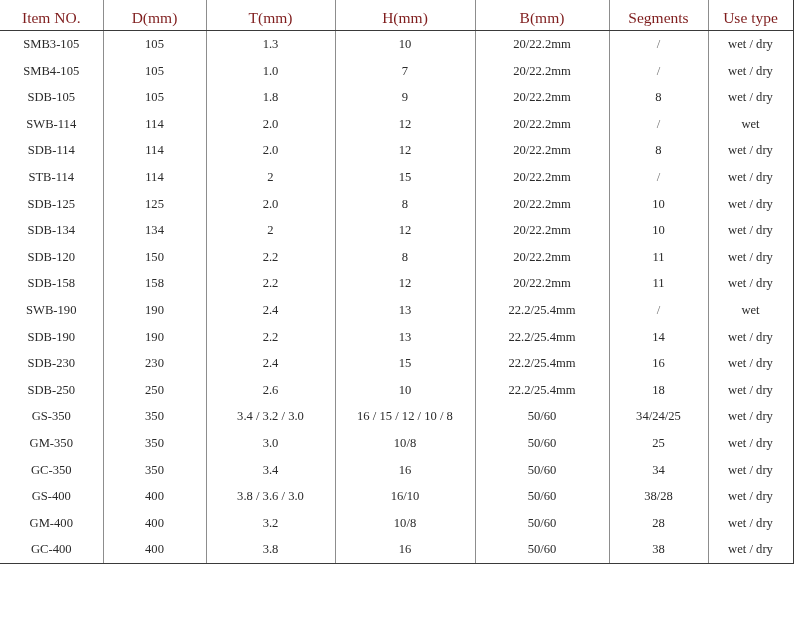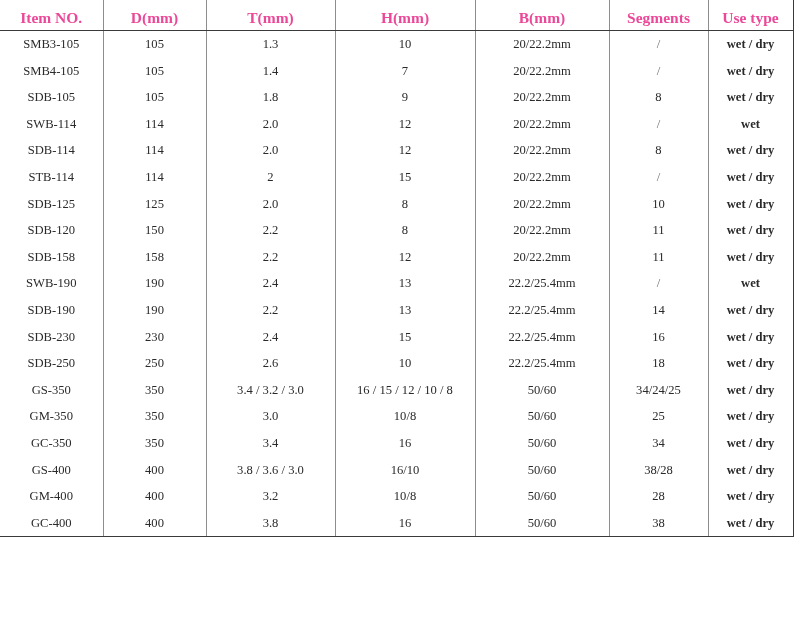--- a/index.html
+++ b/index.html
@@ -35,28 +35,28 @@
 
   table.spec-table col.c-item   { width: 103px; }
   table.spec-table col.c-d      { width: 103px; }
   table.spec-table col.c-t      { width: 129px; }
   table.spec-table col.c-h      { width: 140px; }
   table.spec-table col.c-b      { width: 134px; }
   table.spec-table col.c-seg    { width: 99px; }
   table.spec-table col.c-use    { width: 85px; }
 
   thead th {
-    font-weight: bold;
+    font-weight: normal;
     font-size: 15.5px;
     line-height: 1;
     height: 25px;
     padding: 0 2px 5px 2px;
     text-align: center;
     vertical-align: bottom;
-    color: #ec4899;
+    color: #7f1d1d;
     border: 0;
     border-bottom: 1.6px solid #3a3a3a;
     border-right: 1.6px solid #8d8d8d;
     white-space: nowrap;
   }
   thead th.last-col {
     border-right: 1.6px solid #3a3a3a;
   }
 
   tbody td {
@@ -66,21 +66,20 @@
     padding: 0 2px;
     text-align: center;
     vertical-align: middle;
     color: #2a2a2a;
     border: 0;
     border-right: 1.6px solid #8d8d8d;
     white-space: nowrap;
   }
   tbody td.last-col {
     border-right: 1.6px solid #3a3a3a;
-    font-weight: bold;
   }
 
   tbody tr.last-row td {
     border-bottom: 1.6px solid #3a3a3a;
     text-align: center;
   }
 
   tbody td.dim { color: #6f6f6f; }
 </style>
 </head>
@@ -114,21 +113,21 @@
           <td>105</td>
           <td>1.3</td>
           <td>10</td>
           <td>20/22.2mm</td>
           <td class="dim">/</td>
           <td class="last-col">wet / dry</td>
         </tr>
         <tr>
           <td>SMB4-105</td>
           <td>105</td>
-          <td>1.4</td>
+          <td>1.0</td>
           <td>7</td>
           <td>20/22.2mm</td>
           <td class="dim">/</td>
           <td class="last-col">wet / dry</td>
         </tr>
         <tr>
           <td>SDB-105</td>
           <td>105</td>
           <td>1.8</td>
           <td>9</td>
@@ -161,20 +160,29 @@
           <td>15</td>
           <td>20/22.2mm</td>
           <td class="dim">/</td>
           <td class="last-col">wet / dry</td>
         </tr>
         <tr>
           <td>SDB-125</td>
           <td>125</td>
           <td>2.0</td>
           <td>8</td>
+          <td>20/22.2mm</td>
+          <td>10</td>
+          <td class="last-col">wet / dry</td>
+        </tr>
+        <tr>
+          <td>SDB-134</td>
+          <td>134</td>
+          <td>2</td>
+          <td>12</td>
           <td>20/22.2mm</td>
           <td>10</td>
           <td class="last-col">wet / dry</td>
         </tr>
         <tr>
           <td>SDB-120</td>
           <td>150</td>
           <td>2.2</td>
           <td>8</td>
           <td>20/22.2mm</td>

